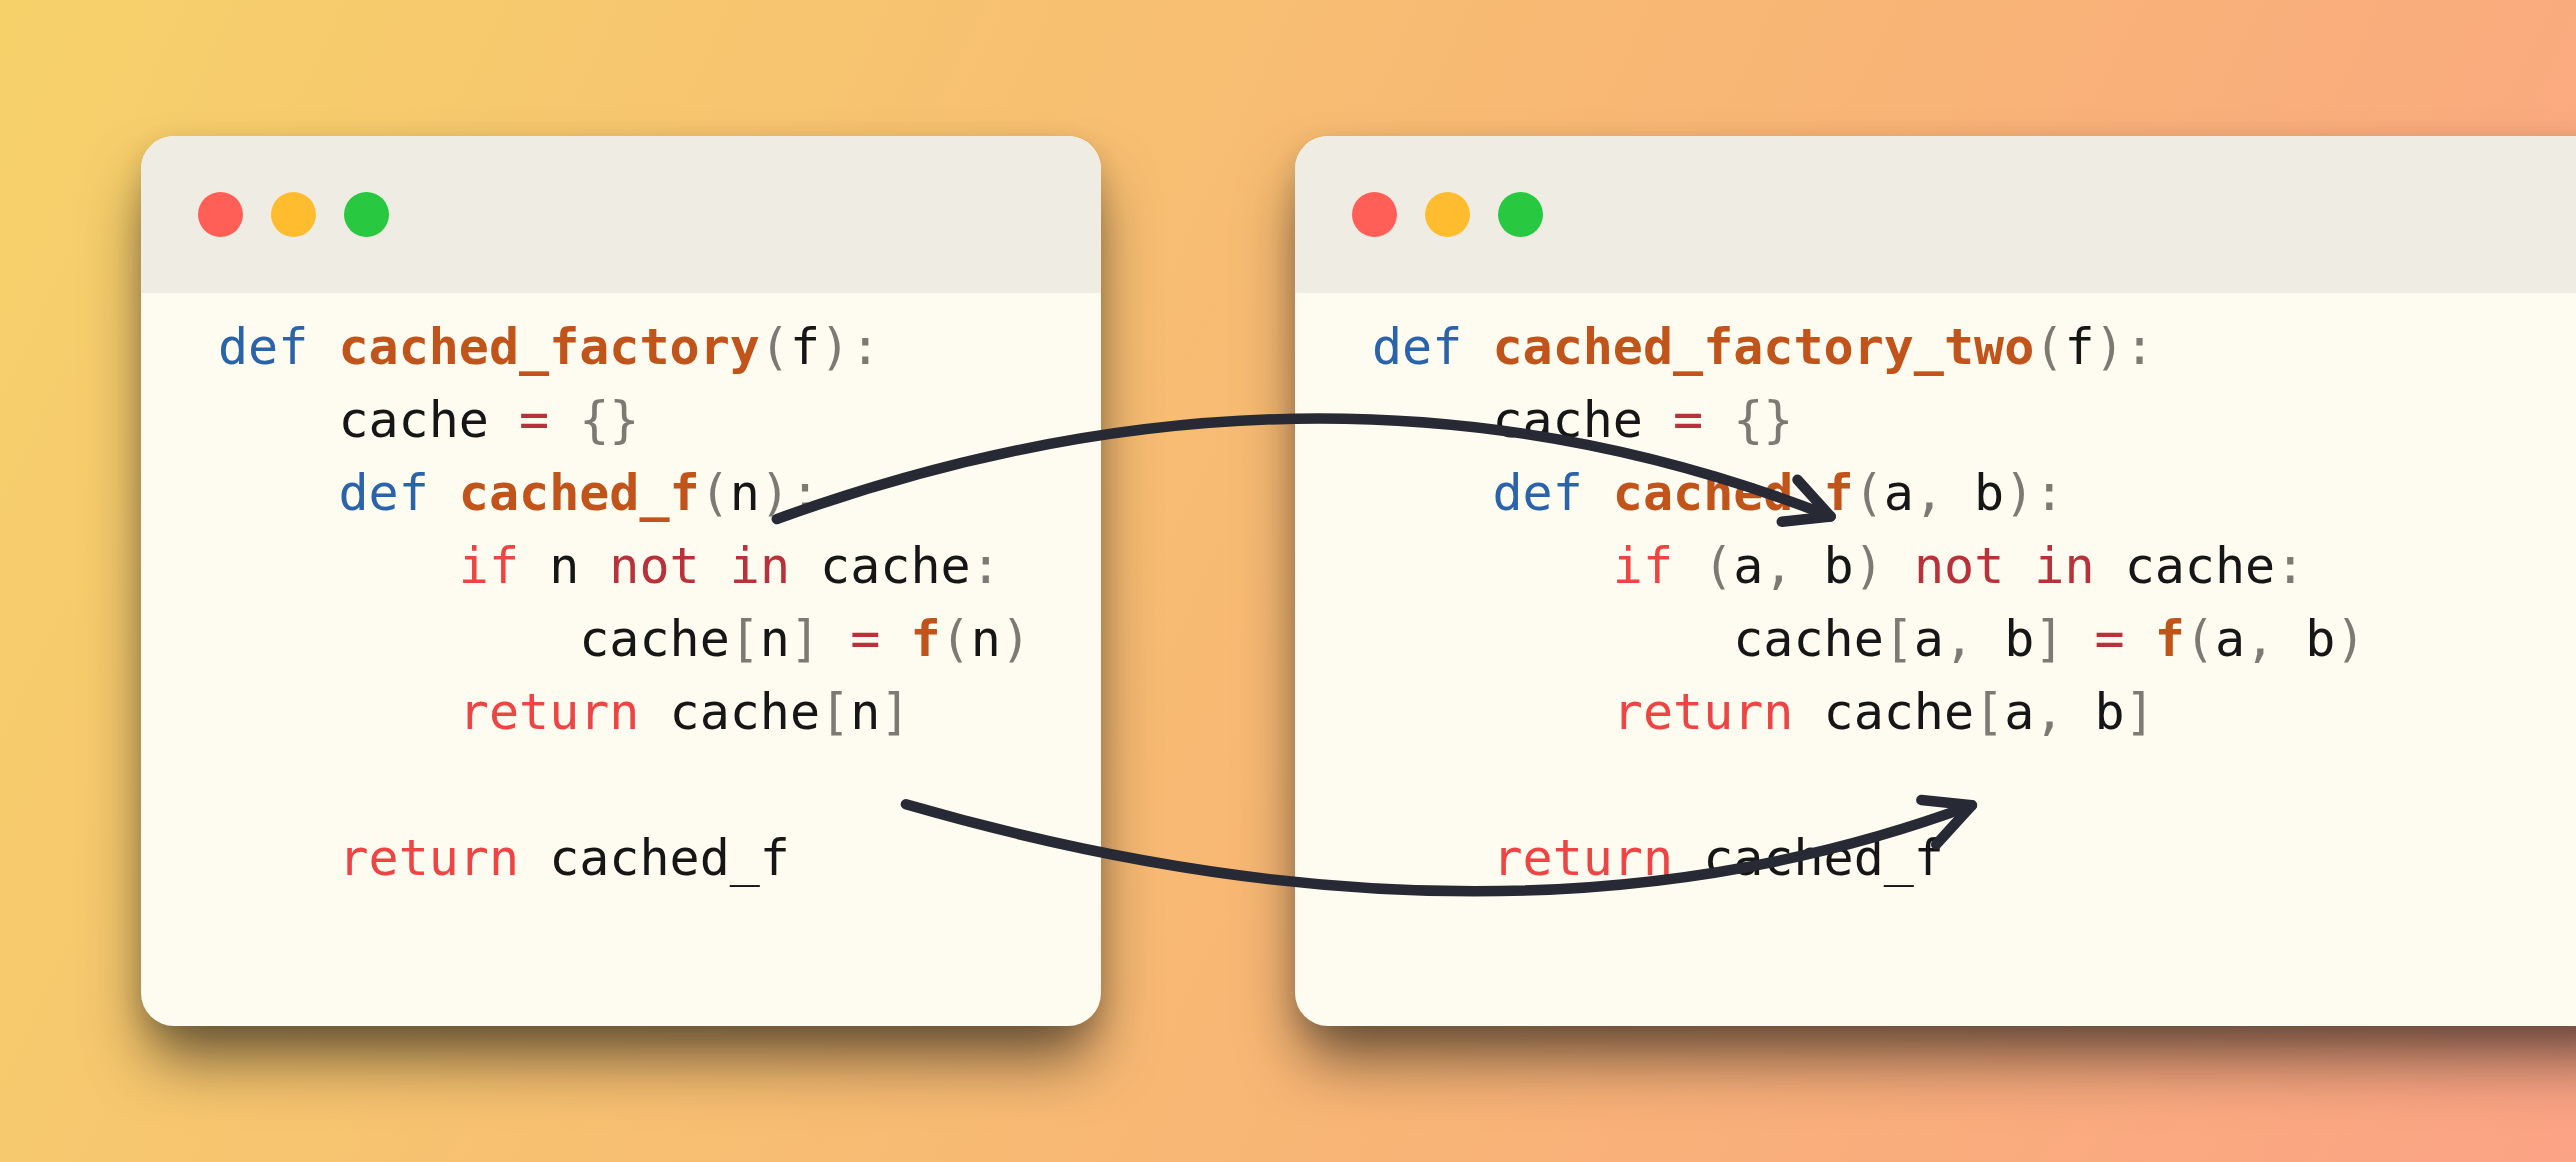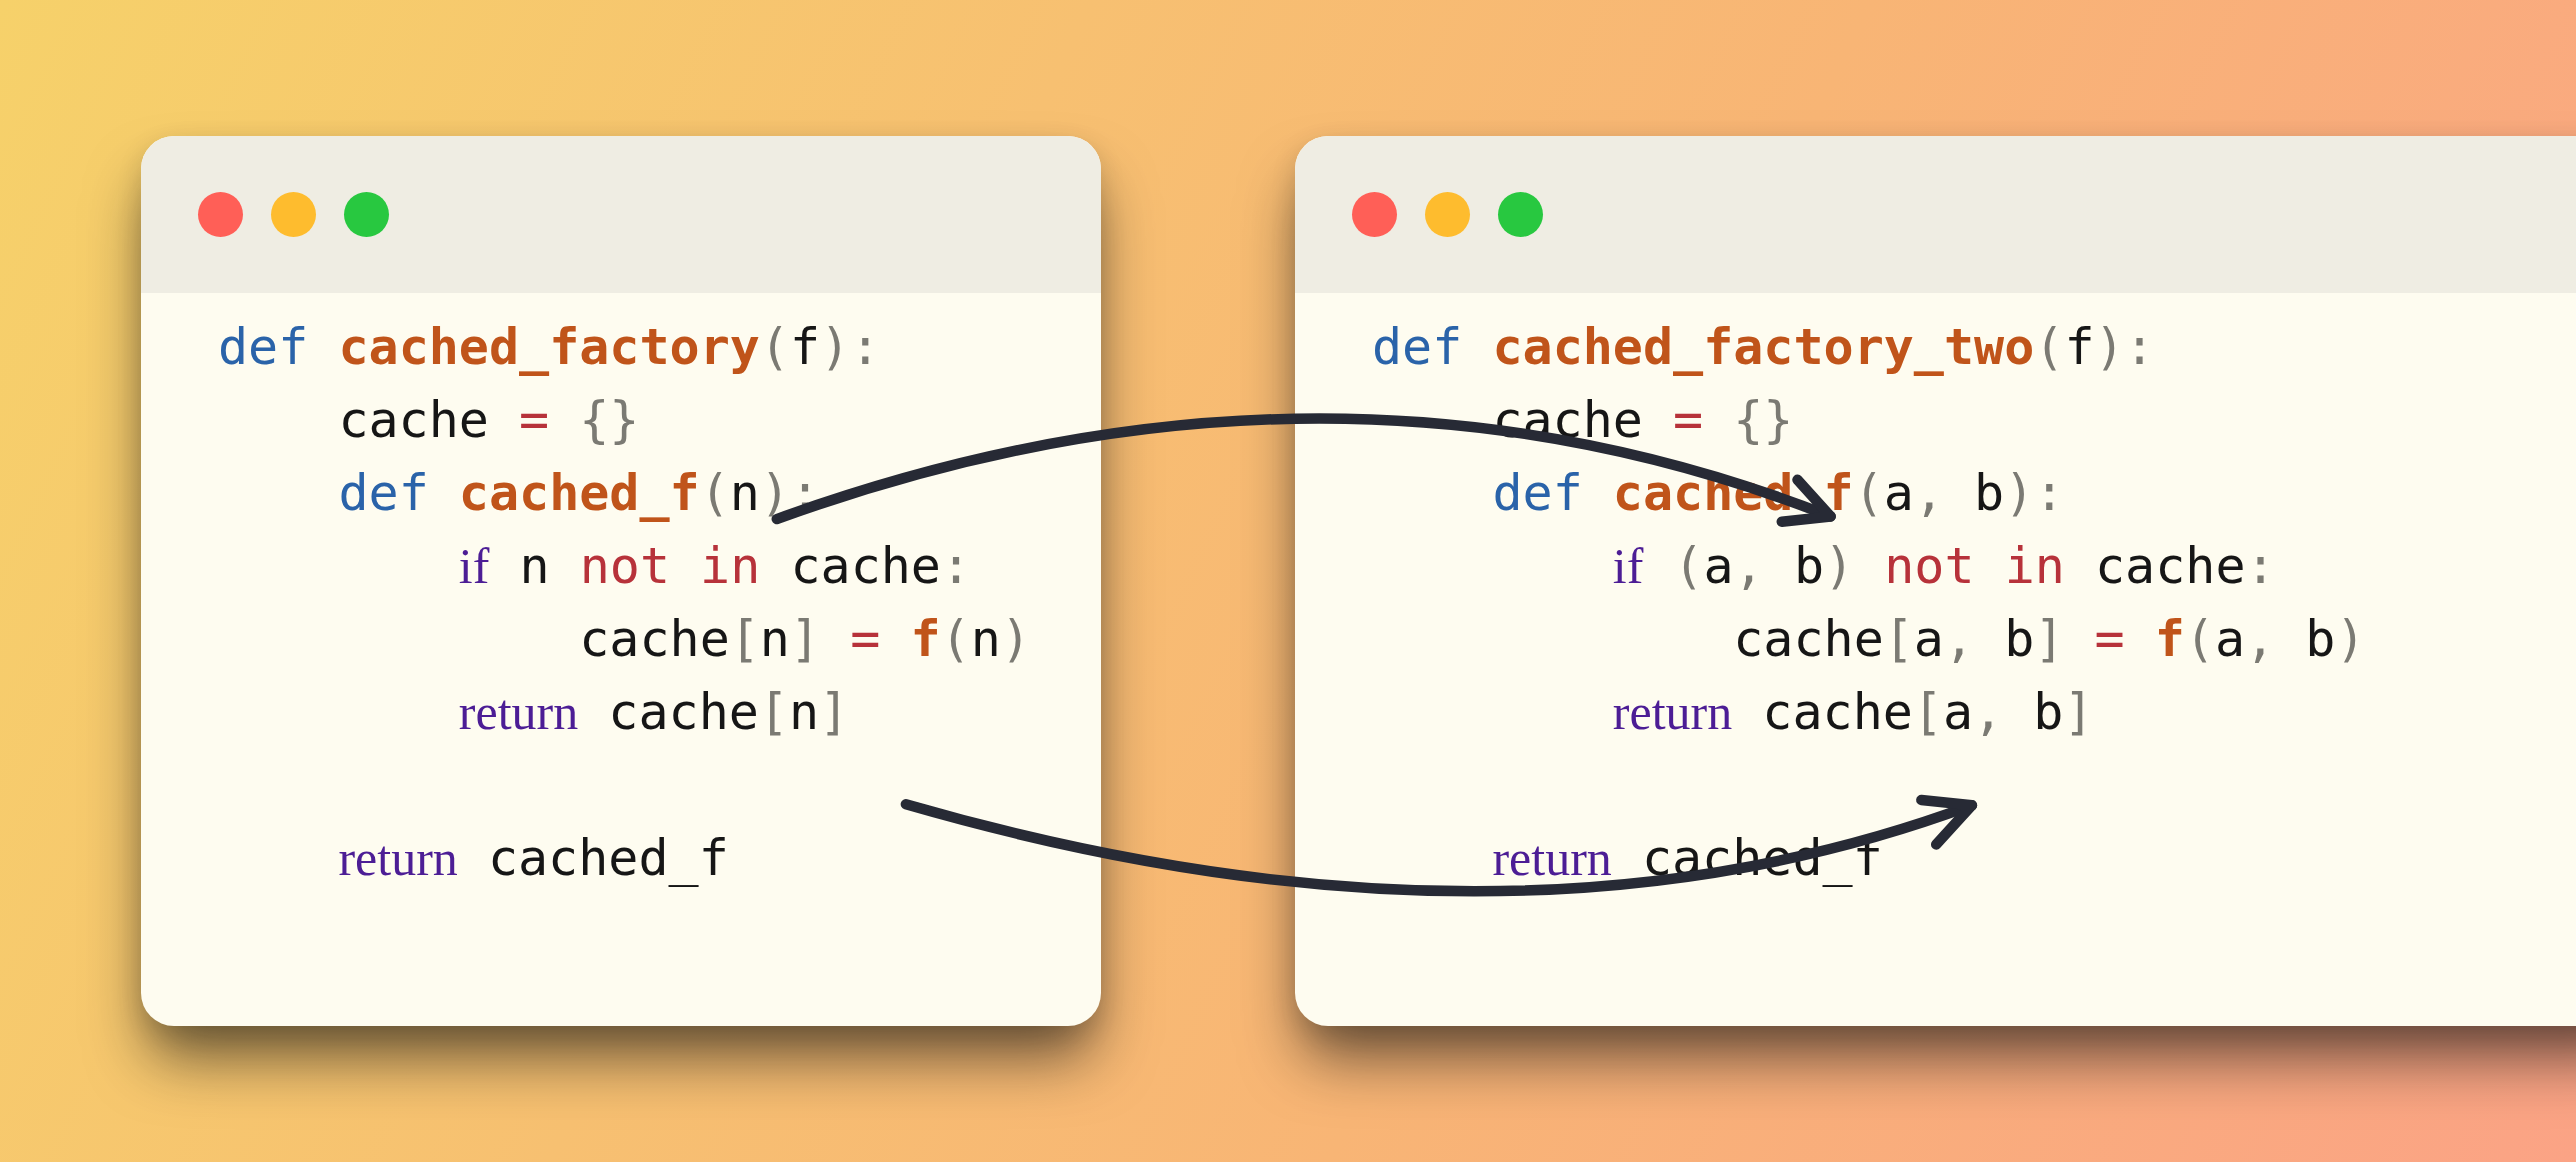--- a/index.html
+++ b/index.html
@@ -27,21 +27,21 @@
   .dot.yellow { left: 130px; }
   .dot.green { left: 203px; }
   .code {
     position: absolute; left: 77px; top: 175px; right: 0;
     font-size: 50px; line-height: 73px; white-space: pre; color: #161616;
     letter-spacing: 0px;
   }
   .line { height: 73px; display: block; }
   .tok-kw-def { color: #2A63A9; }
   .tok-fn { color: #C0541A; font-weight: bold; }
-  .tok-kw { color: #4c1d95; font-family: Liberation Serif, serif; }
+  .tok-kw { color: #ef4444; }
   .tok-op { color: #B7323A; }
   .tok-punc { color: #7B7A73; }
   .tok-text { color: #161616; }
   #arrows { position: absolute; left: 0; top: 0; width: 2576px; height: 1162px; pointer-events: none; }
 </style>
 </head>
 <body>
 
 <div class="window" id="win-left">
   <div class="titlebar">

